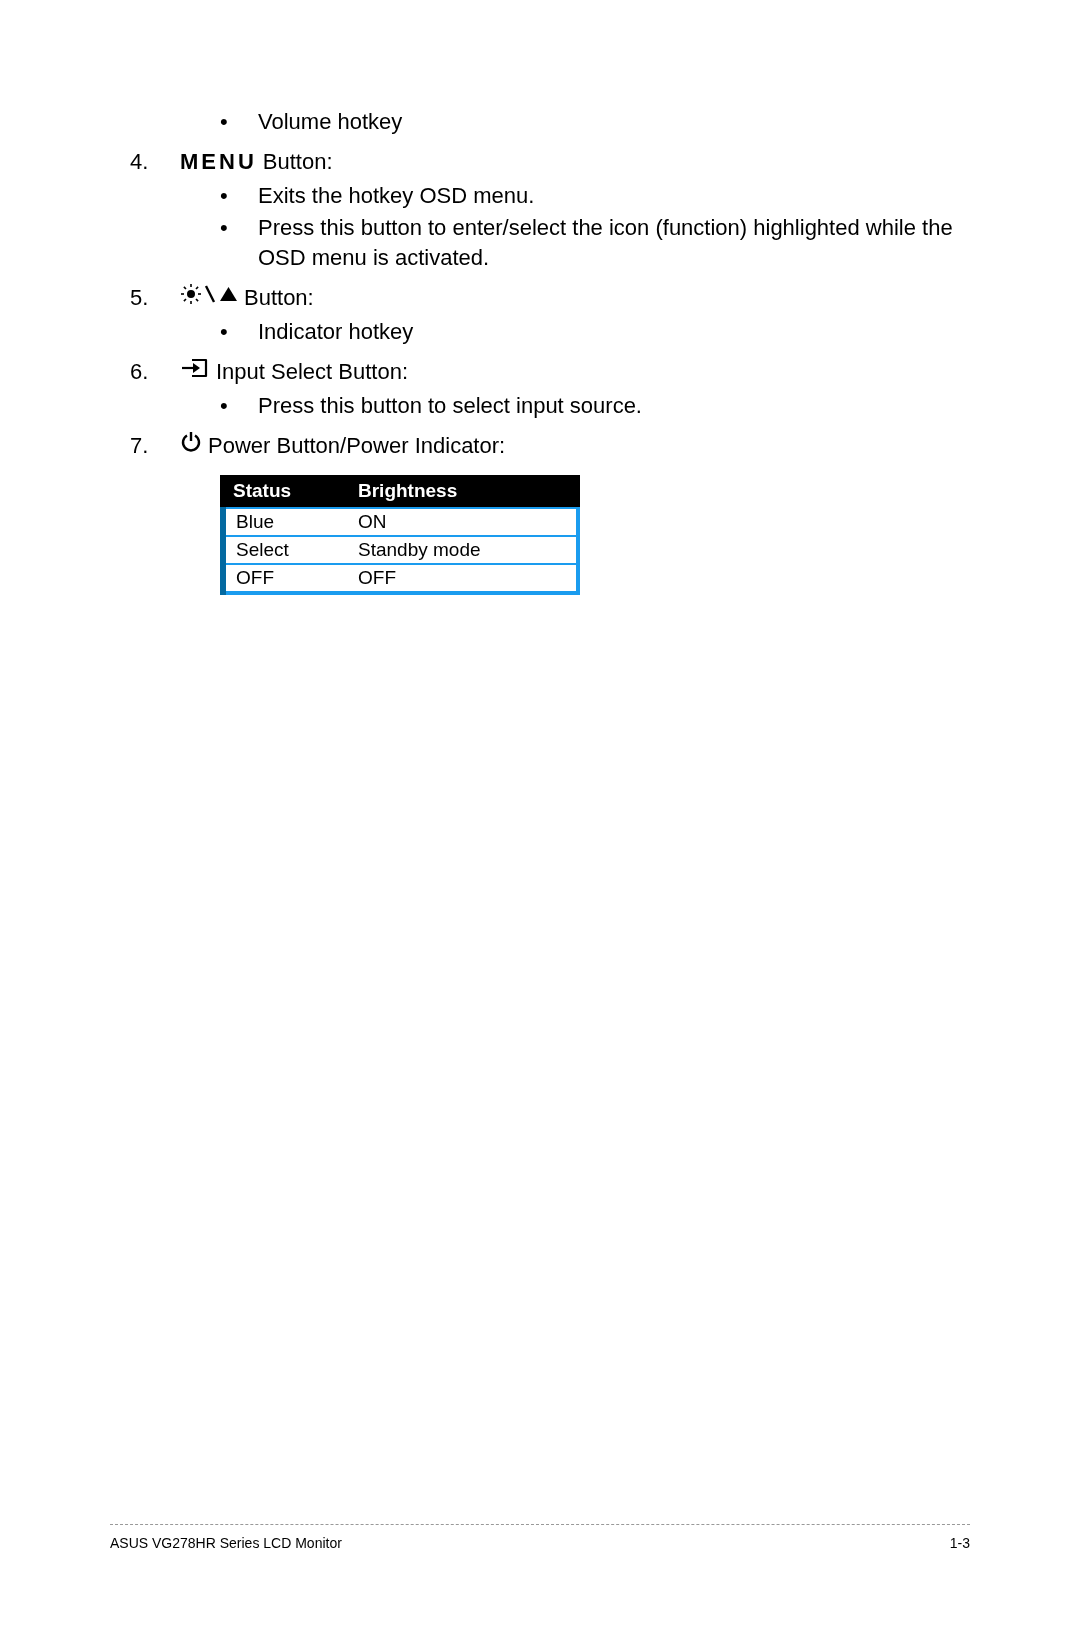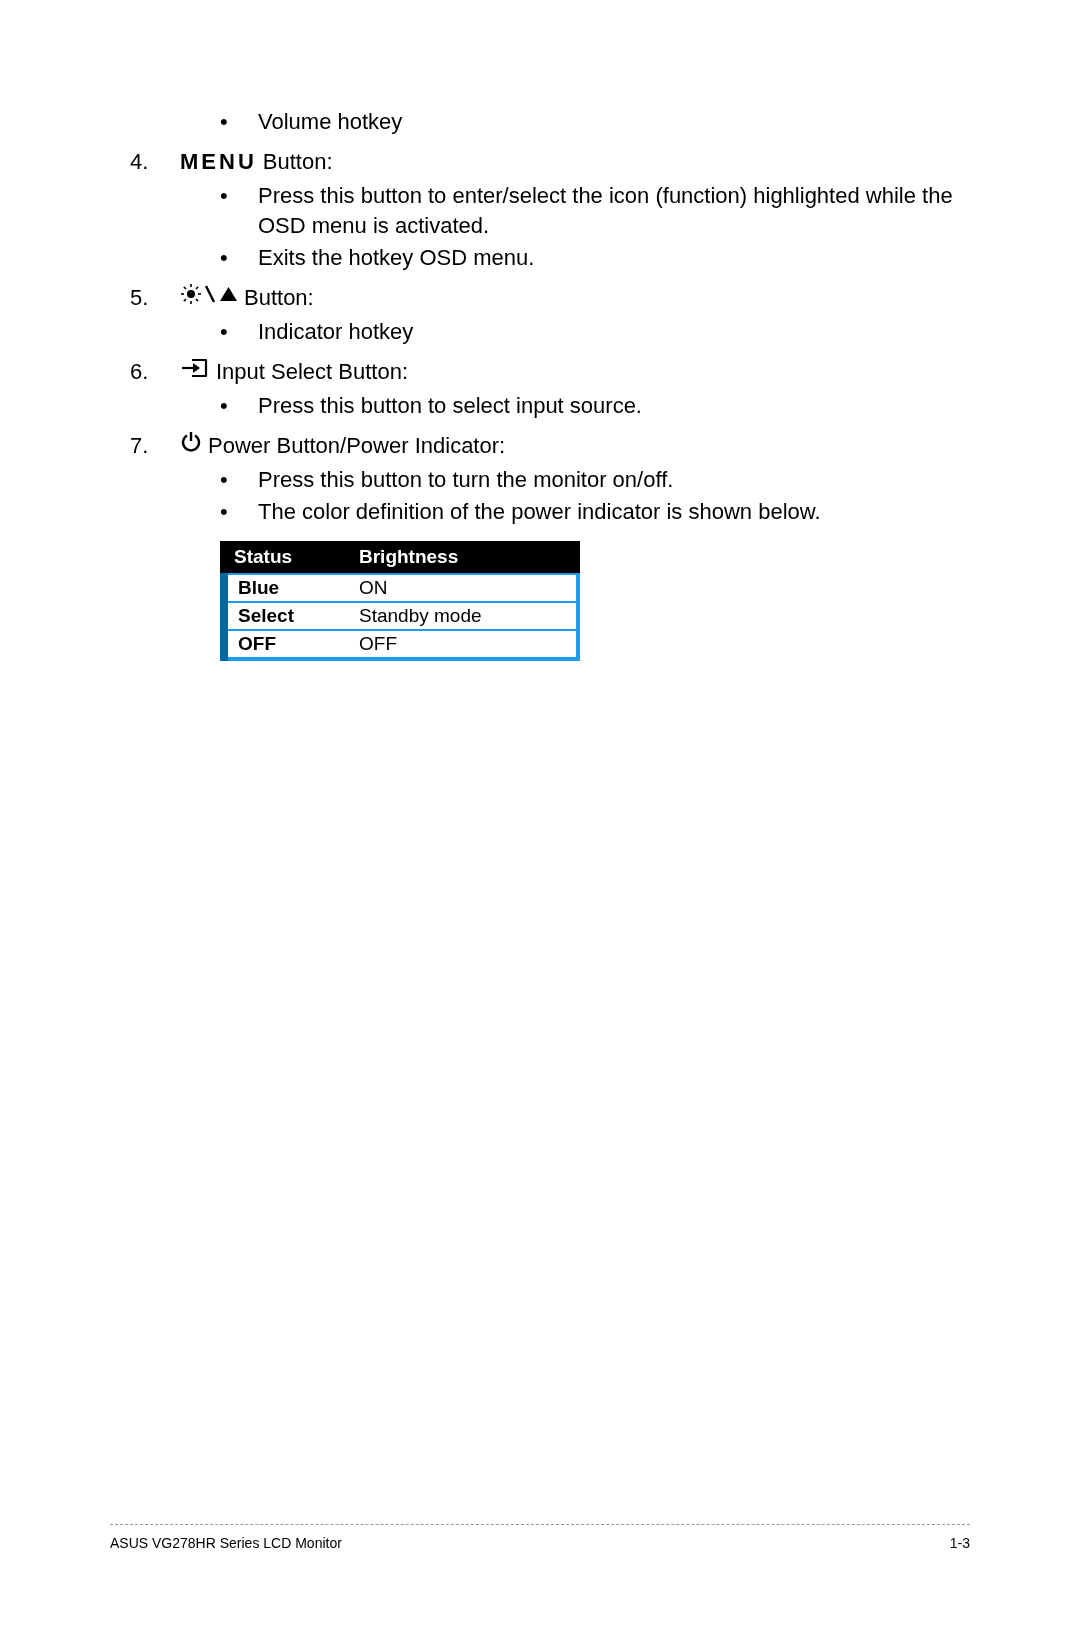--- a/index.html
+++ b/index.html
@@ -78,22 +78,21 @@
     padding: 5px 8px 5px 10px;
     border: none;
   }
   .status-table td {
     background: #fff;
     font-size: 19px;
     padding: 2px 8px 2px 10px;
     border-top: 2px solid #1a9cef;
   }
   .status-table td:first-child {
-    border-left: 8px solid #0369a1;
-    font-weight: bold;
+    border-left: 6px solid #0369a1;
   }
   .status-table td:last-child {
     border-right: 4px solid #1a9cef;
   }
   .status-table tr:last-child td {
     border-bottom: 4px solid #1a9cef;
   }
   .status-table th:first-child, .status-table td:first-child { width: 125px; }
 
   .footer {
@@ -123,25 +122,25 @@
   <div class="item-row">
     <span class="num">4.</span>
     <span class="item-label">
       <span class="menu-word">MENU</span>
       <span>Button:</span>
     </span>
   </div>
   <div class="bullets">
     <div class="bullet-row">
       <span class="dot"></span>
+      <span class="btxt">Exits the hotkey OSD menu.</span>
+    </div>
+    <div class="bullet-row">
+      <span class="dot"></span>
       <span class="btxt">Press this button to enter/select the icon (function) highlighted while the OSD menu is activated.</span>
-    </div>
-    <div class="bullet-row">
-      <span class="dot"></span>
-      <span class="btxt">Exits the hotkey OSD menu.</span>
     </div>
   </div>
 
   <div class="item-row">
     <span class="num">5.</span>
     <span class="item-label">
       <span class="icon">
         <svg width="58" height="22" viewBox="0 0 58 22">
           <g stroke="#000" stroke-width="1.6" fill="none">
             <circle cx="11" cy="11" r="3.2" fill="#000"></circle>
@@ -193,30 +192,20 @@
     <span class="item-label">
       <span class="icon">
         <svg width="22" height="22" viewBox="0 0 22 22">
           <path d="M7 4.5 A8 8 0 1 0 15 4.5" stroke="#000" stroke-width="2.4" fill="none"></path>
           <line x1="11" y1="1" x2="11" y2="10" stroke="#000" stroke-width="2.4"></line>
         </svg>
       </span>
       <span>Power Button/Power Indicator:</span>
     </span>
   </div>
-  <div class="bullets">
-    <div class="bullet-row">
-      <span class="dot"></span>
-      <span class="btxt">Press this button to turn the monitor on/off.</span>
-    </div>
-    <div class="bullet-row">
-      <span class="dot"></span>
-      <span class="btxt">The color definition of the power indicator is shown below.</span>
-    </div>
-  </div>
 
   <table class="status-table">
     <tbody>
         <tr>
       <th>Status</th>
       <th>Brightness</th>
     </tr>
     <tr>
       <td>Blue</td>
       <td>ON</td>

